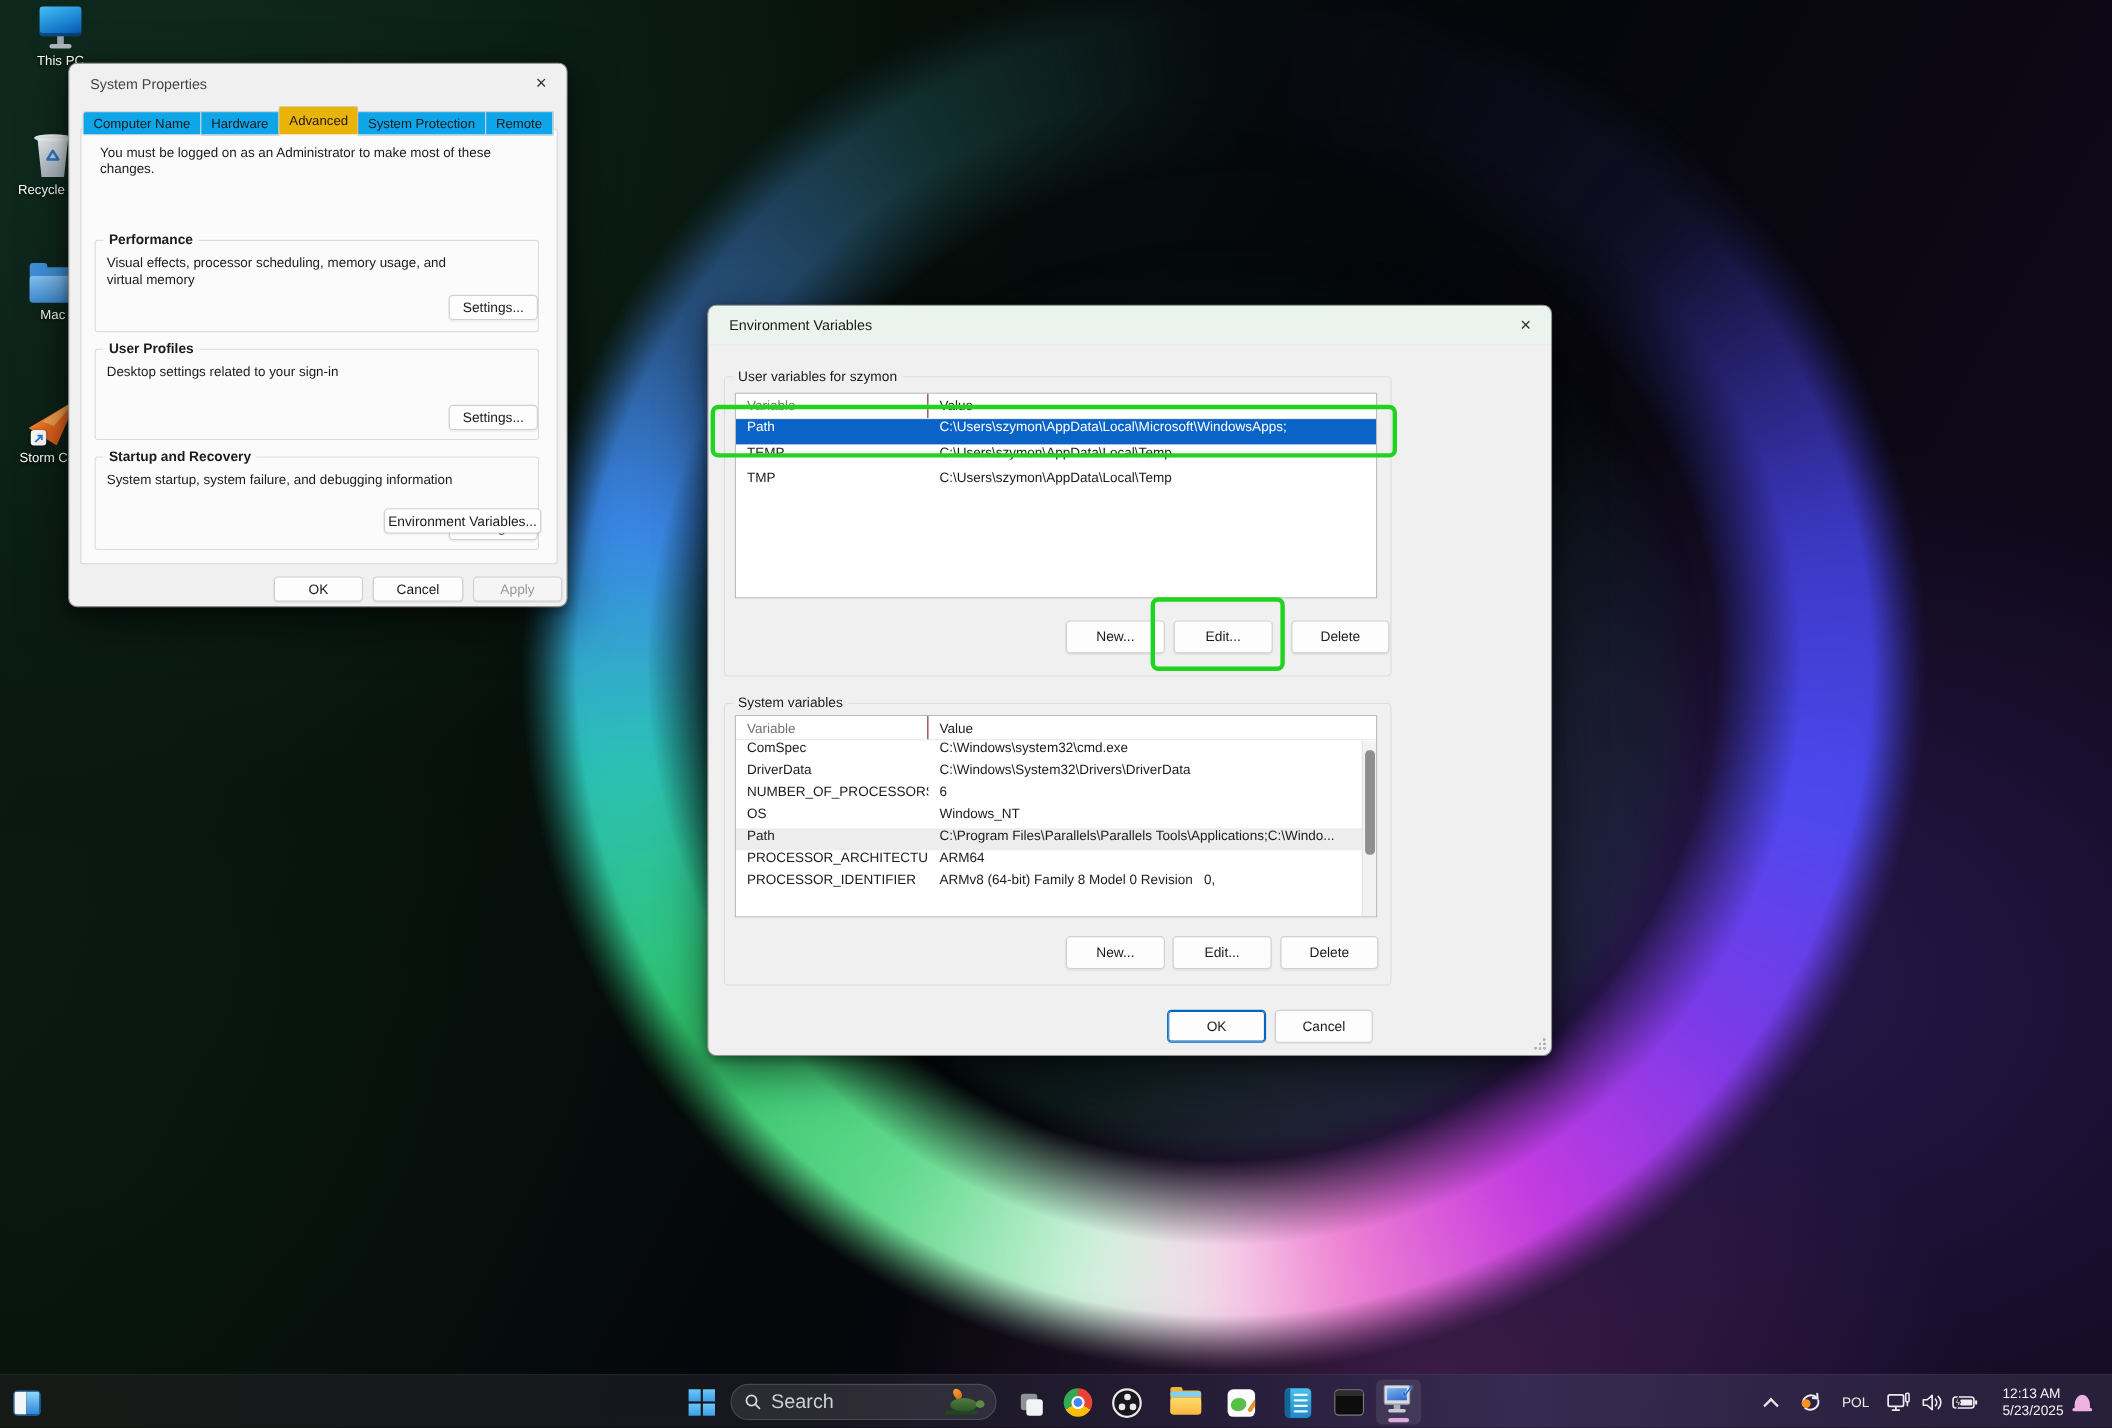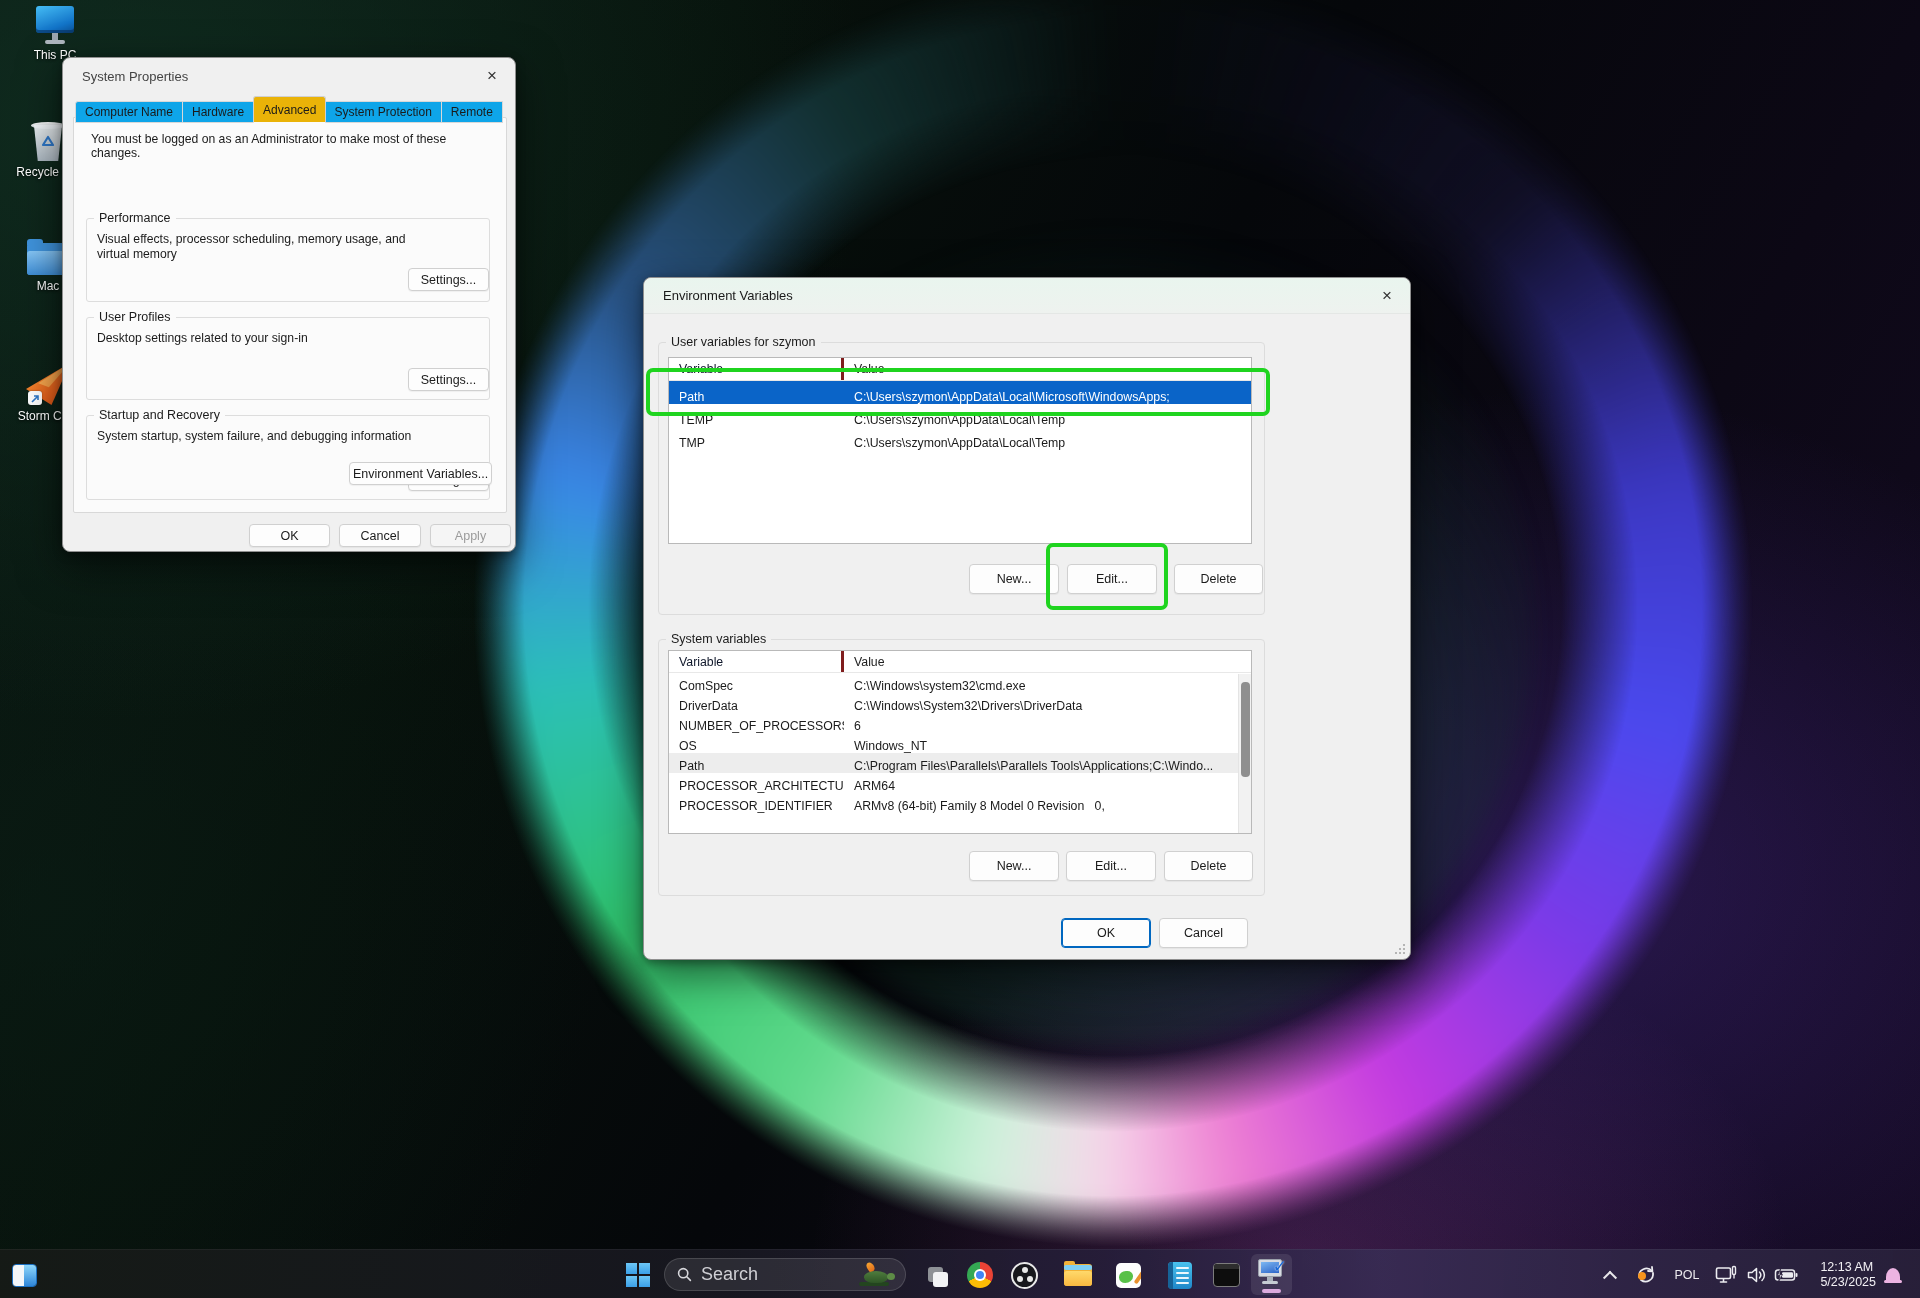--- a/index.html
+++ b/index.html
@@ -79,31 +79,31 @@
   .tabs { position:absolute; left:12px; top:38px; display:flex; align-items:flex-end; z-index:2; }
   .tab { height:22px; padding:0 9px; display:flex; align-items:center; font-size:12px; color:#1b1b1b;
     background:#0ea5e9; border:1px solid #d8d8d8; border-left:none; }
   .tab:first-child { border-left:1px solid #d8d8d8; border-radius:3px 0 0 0; }
   .tab.selected { height:27px; background:#eab308; border:1px solid #d0d0d0; border-bottom:1px solid #fbfbfb;
     border-radius:3px 3px 0 0; margin:0 -1px; position:relative; z-index:3; }
   .tabpage { position:absolute; left:10px; top:59px; width:434px; height:396px; background:#fbfbfb;
     border:1px solid #d8d8d8; border-radius:0 2px 2px 2px; }
   .admin-note { position:absolute; left:17px; top:14px; width:400px; font-size:12.2px; color:#1b1b1b; }
   .sp-fieldset { position:absolute; left:12px; width:404px; border:1px solid #ddd; border-radius:3px; background:#fbfbfb; }
-  .sp-fieldset .group-label { background:#fbfbfb; }
+  .sp-fieldset .group-label { background:#fbfbfb;font-weight:bold; }
   .sp-desc { position:absolute; left:10px; top:13px; width:330px; font-size:12.2px; color:#1b1b1b; line-height:15px; }
 
   
   .envvars { left:643px; top:277px; width:768px; height:683px; z-index:20; }
   .env-titlebar { background:linear-gradient(180deg,#e9f5ee,#eef2ef); border-bottom:1px solid #e4e7e5; }
   .listview { position:absolute; background:#fff; border:1px solid #b9b9b9; overflow:hidden; }
   .lv-header { display:flex; height:23px; align-items:center; border-bottom:1px solid #e8e8e8; background:#fff; }
-  .lv-col-var { width:175px; padding-left:10px; font-size:12.3px; color:#0f172a; border-right:3px solid #7f1d1d; height:100%; display:flex; align-items:center; }
+  .lv-col-var { width:175px; padding-left:10px; font-size:12.3px; color:#737373; border-right:1px solid #7f1d1d; height:100%; display:flex; align-items:center; }
   .lv-col-val { flex:1; padding-left:10px; font-size:12.3px; color:#222; height:100%; display:flex; align-items:center; }
-  .lv-row { display:flex; align-items:flex-end; font-size:12.3px; color:#1b1b1b; }
+  .lv-row { display:flex; align-items:flex-start; font-size:12.3px; color:#1b1b1b; }
   .lv-row .cvar { width:175px; padding-left:10px; white-space:pre; overflow:hidden; }
   .lv-row .cval { flex:1; padding-left:10px; white-space:pre; overflow:hidden; }
   .lv-row.selected { background:#0a64c8; color:#fff; }
   .lv-row.hilite { background:#ededed; }
   .scrollbar { position:absolute; top:23px; right:0; bottom:0; width:13px; background:#f2f2f2; border-left:1px solid #e4e4e4; }
   .scroll-thumb { position:absolute; left:2px; width:9px; border-radius:4px; background:#8f8f8f; }
   .resize-grip { position:absolute; right:4px; bottom:4px; width:12px; height:12px;
     background:
       radial-gradient(circle at 10px 2px,#b5b5b5 1.2px,transparent 1.4px),
       radial-gradient(circle at 10px 6px,#b5b5b5 1.2px,transparent 1.4px),

